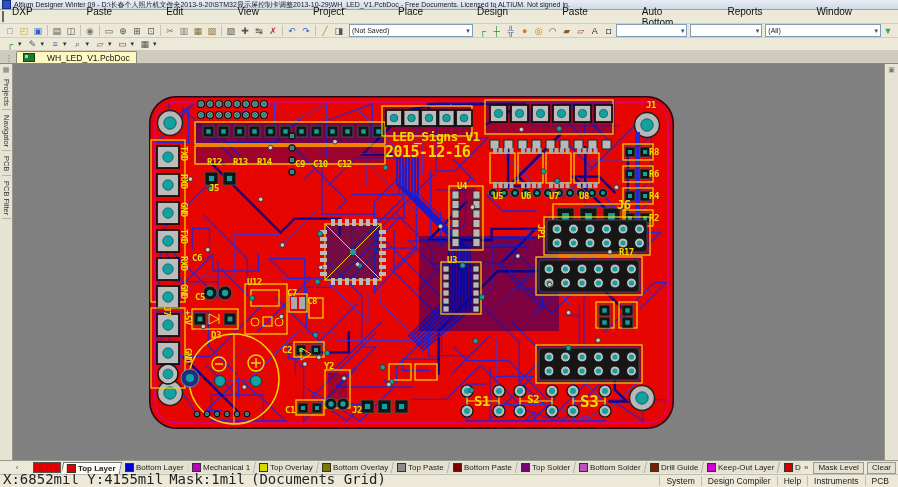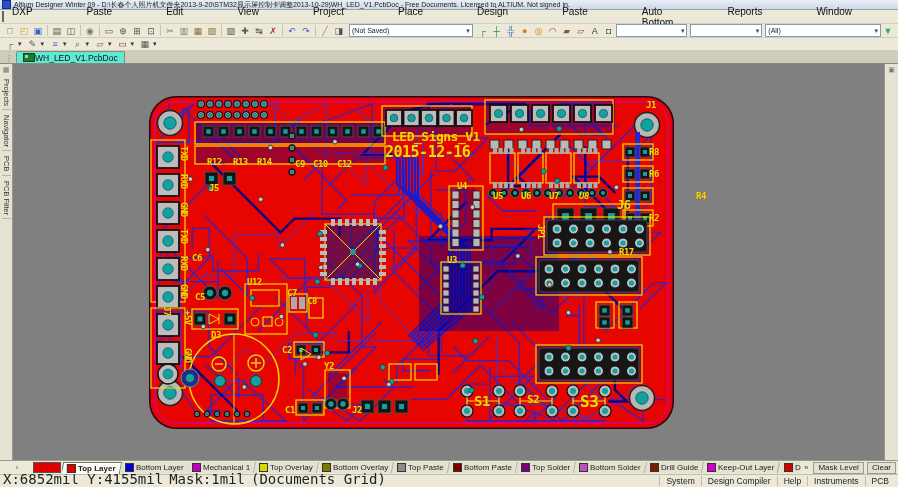--- a/index.html
+++ b/index.html
@@ -20,21 +20,21 @@
   .ico.small{width:12px;font-size:9px;}
   .tbsep{width:1px;height:11px;background:#c5c2b0;margin:0 2px;flex:0 0 auto;}
   
   #toolbar1,#toolbar2{background:#ece9d8;display:flex;align-items:center;padding:0 3px;border-bottom:1px solid #d0cdbd;flex:0 0 auto;}
   #toolbar1{height:13px;} #toolbar2{height:12px;}
   .tb2grp{display:inline-flex;align-items:center;margin-right:4px;}
   .caret{font-size:7px;color:#333;margin-left:1px;}
   
   #tabbar{height:12px;background:#cfccbd;display:flex;align-items:flex-end;padding:0 0 0 2px;border-bottom:1px solid #8a887c;flex:0 0 auto;}
   #tabbar .grip{width:14px;height:10px;display:flex;align-items:center;justify-content:center;font-size:8px;color:#666;}
-  .doc-tab{background:#5eead4;border:1px solid #8a887c;border-bottom:none;height:11px;display:inline-flex;align-items:center;gap:0;padding:0 6px;font-size:8.5px;color:#111;border-radius:2px 2px 0 0;}
+  .doc-tab{background:#fef9c3;border:1px solid #8a887c;border-bottom:none;height:11px;display:inline-flex;align-items:center;gap:12px;padding:0 6px;font-size:8.5px;color:#111;border-radius:2px 2px 0 0;}
   .doc-tab .pcbico{width:10px;height:7px;background:#1d7a33;border:1px solid #0c4419;position:relative;}
   .doc-tab .pcbico:after{content:"";position:absolute;left:1px;top:1px;width:3px;height:3px;background:#9fd6aa;}
   
   #main{flex:1;display:flex;min-height:0;background:#808080;}
   #left-strip{width:12px;background:#e6e3d4;border-right:1px solid #9a988a;display:flex;flex-direction:column;align-items:center;padding-top:2px;gap:2px;flex:0 0 auto;}
   #left-strip .pico{font-size:7px;color:#777;}
   .vtab{writing-mode:vertical-rl;text-orientation:mixed;font-size:7.5px;color:#333;padding:3px 0;border-bottom:1px solid #b8b5a5;cursor:default;}
   #right-strip{width:13px;background:#e6e3d4;border-left:1px solid #9a988a;display:flex;flex-direction:column;align-items:center;padding-top:2px;flex:0 0 auto;}
   #right-strip .pico{font-size:7px;color:#777;}
   #canvas{flex:1;position:relative;background:#808080;}
@@ -877,27 +877,27 @@
             <span class="silk" style="left: 158px; top: 201px;">C8</span>
             <span class="silk" style="left: 133px; top: 250px;">C2</span>
             <span class="silk" style="left: 136px; top: 310px;">C1</span>
             <span class="silk" style="left: 175px; top: 266px;">Y2</span>
             <span class="silk" style="left: 203px; top: 310px;">J2</span>
             <span class="silk" style="left: 298px; top: 160px;">U3</span>
             <span class="silk" style="left: 308px; top: 86px;">U4</span>
             <span class="silk" style="left: 344px; top: 96px;">U5</span>
             <span class="silk" style="left: 372px; top: 96px;">U6</span>
             <span class="silk" style="left: 400px; top: 96px;">U7</span>
-            <span class="silk" style="left: 430px; top: 96px; font-style: italic;">U8</span>
+            <span class="silk" style="left: 430px; top: 96px;">U8</span>
             <span class="silk" style="left: 468px; top: 103px; font-size: 12px;">J6</span>
             <span class="silk" style="left: 470px; top: 152px;">R17</span>
             <span class="silk v" style="left: 387px; top: 128px;">JP1</span>
             <span class="silk" style="left: 500px; top: 52px;">R8</span>
             <span class="silk" style="left: 500px; top: 74px;">R6</span>
-            <span class="silk" style="left: 500px; top: 96px; margin-left: 47px;">R4</span>
+            <span class="silk" style="left: 500px; top: 96px;">R4</span>
             <span class="silk" style="left: 500px; top: 118px;">R2</span>
             <span class="silk" style="left: 325px; top: 298px; font-size: 14px;">S1</span>
             <span class="silk" style="left: 378px; top: 298px; font-size: 11px;">S2</span>
             <span class="silk" style="left: 431px; top: 298px; font-size: 16px;">S3</span>
             <span class="silk" style="left: 497px; top: 5px;">J1</span>
           </div>
       </div>
     </div>
     <div id="right-strip">
       <span class="pico">▣</span>

